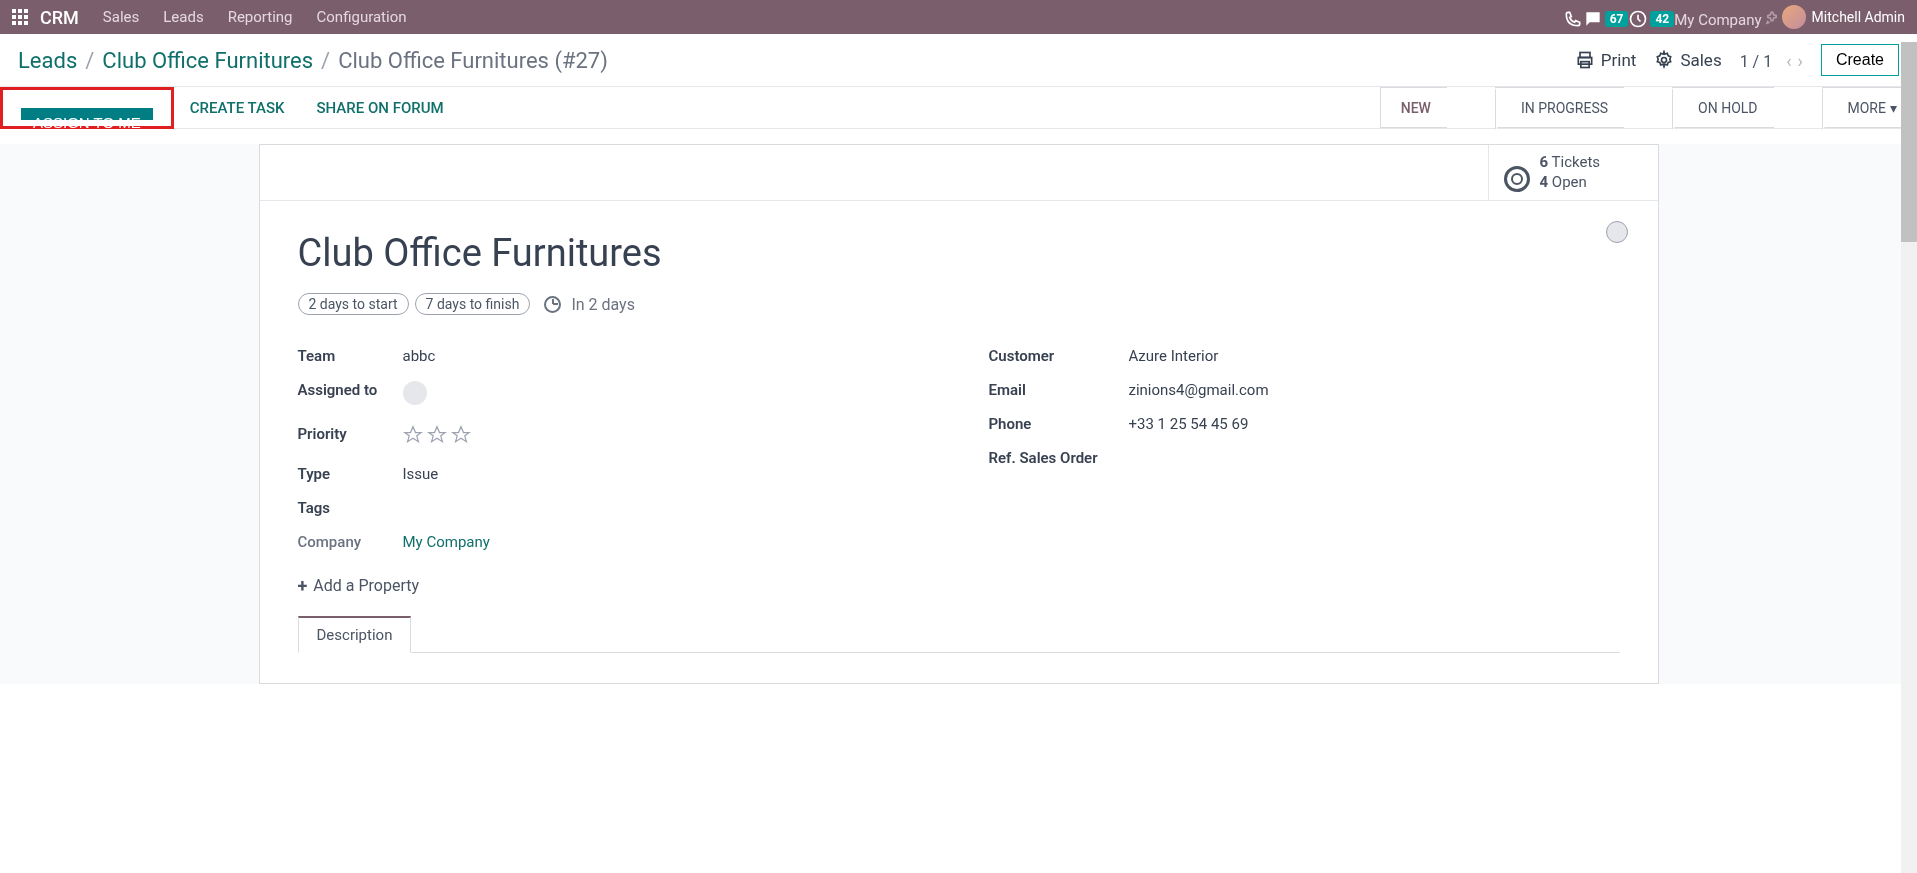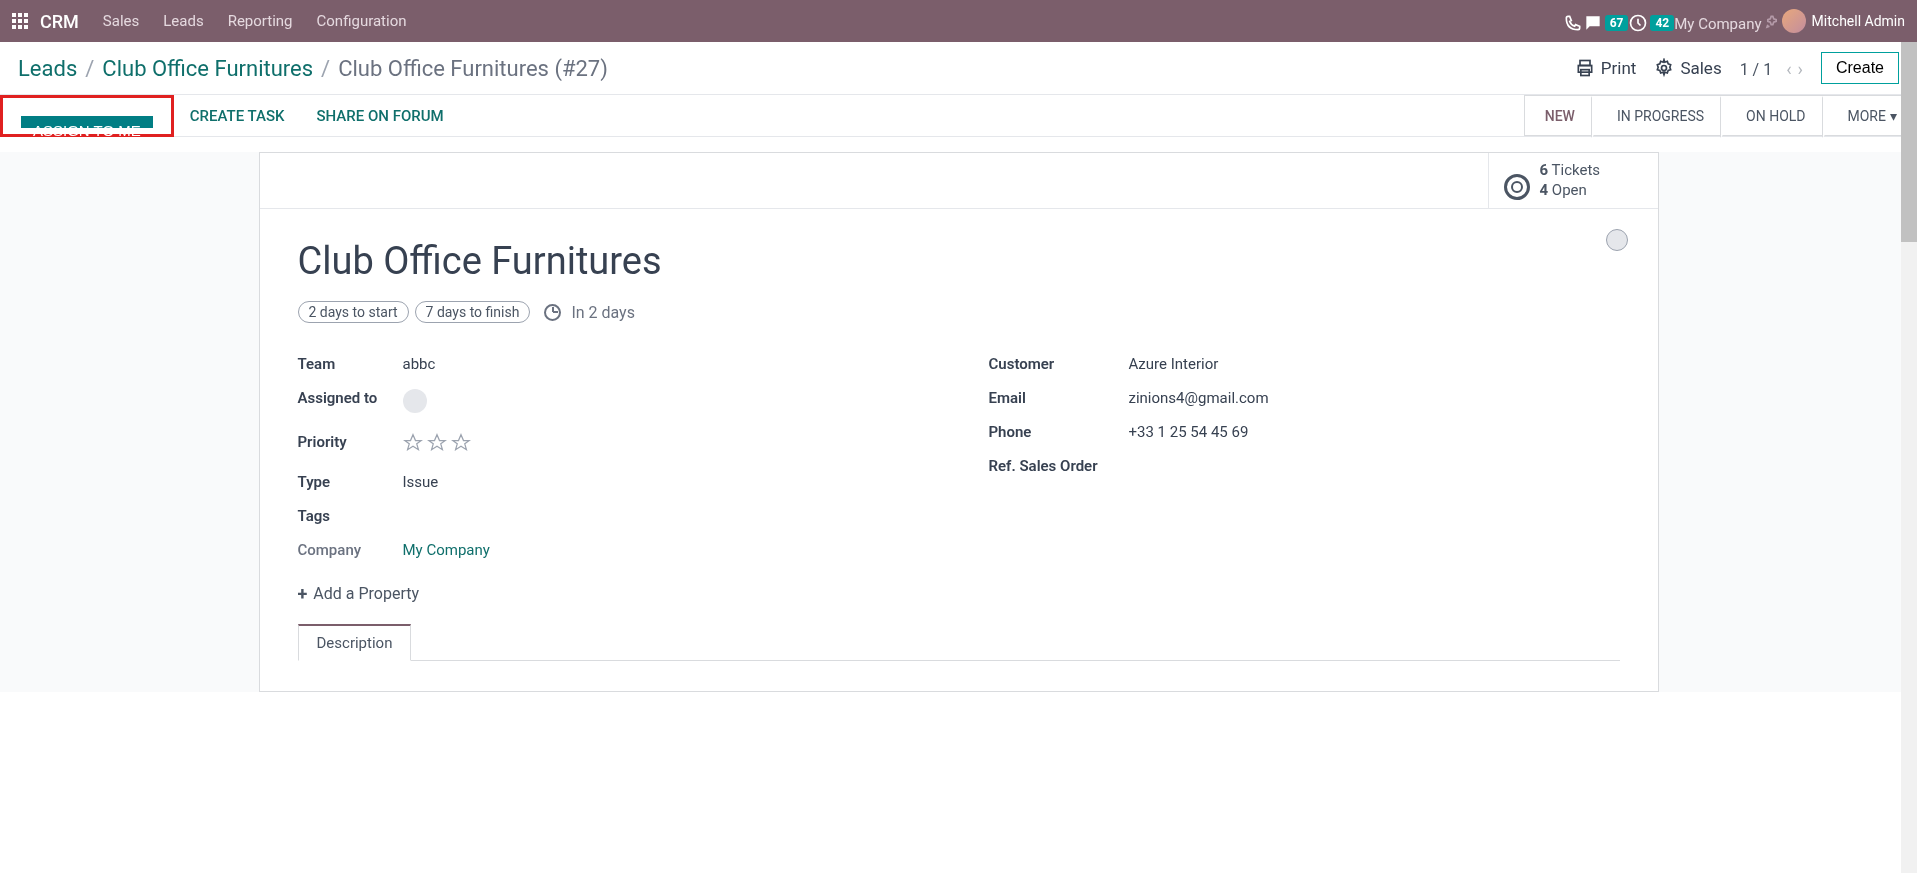--- a/index.html
+++ b/index.html
@@ -1,19 +1,19 @@
 <!DOCTYPE html>
 <html><head>
   <meta charset="utf-8">
   <style>
     * { box-sizing: border-box; margin: 0; padding: 0; }
     body { font-family: -apple-system, BlinkMacSystemFont, "Segoe UI", Roboto, "Helvetica Neue", sans-serif; font-size: 14px; color: #374151; background: #fff; }
     
     
-    .topnav { background: #7b5e6b; height: 42px; display: flex; align-items: center; padding: 0 12px; color: #fff; }
+    .topnav { background: #7b5e6b; height: 34px; display: flex; align-items: center; padding: 0 12px; color: #fff; }
     .apps-icon { display: grid; grid-template-columns: repeat(3, 4px); grid-template-rows: repeat(3, 4px); gap: 2px; margin-right: 12px; cursor: pointer; }
     .apps-icon span { background: #fff; width: 4px; height: 4px; }
     .topnav-brand { font-size: 18px; font-weight: 500; margin-right: 24px; }
     .topnav-item { margin-right: 24px; font-size: 15px; cursor: pointer; color: #e5d9df; }
     .topnav-spacer { flex: 1; }
     .topnav-right { display: flex; align-items: flex-end; gap: 0; }
     .topnav-icon-btn { position: relative; display: inline-flex; align-items: center; cursor: pointer; }
     .badge { background: #00a09d; color: #fff; font-size: 12px; font-weight: bold; padding: 1px 5px; border-radius: 3px; margin-left: 2px; }
     .avatar-img { width: 24px; height: 24px; border-radius: 50%; background: linear-gradient(135deg,#e8a87c,#c38d9e); display: inline-block; margin-right: 6px; }
     .topnav-user { display: flex; align-items: center; }
@@ -30,21 +30,21 @@
     .pager-arrow { color: #b5b9bf; font-size: 18px; }
     .btn-create { border: 1px solid #00a09d; color: #000000; padding: 6px 14px; background: #fff; cursor: pointer; font-size: 16px; }
     
     
     .action-bar { display: flex; align-items: stretch; border-bottom: 1px solid #e5e7eb; height: 42px; position: relative; }
     .highlight-box { border: 3px solid #e02020; padding: 18px; margin-left: 0; display: inline-flex; }
     .btn-assign { background: #017e84; color: #fff; padding: 6px 12px; font-size: 15px; font-weight: 500; border: none; cursor: pointer; }
     .action-link { color: #0f6f6b; padding: 0 16px; font-size: 15px; font-weight: 500; display: inline-flex; align-items: center; cursor: pointer; }
     
     
-    .status-stages { margin-left: auto; display: flex; align-items: stretch; }
+    .status-stages { margin-left: auto; display: flex; align-items: stretch; gap: 48px; }
     .stage { position: relative; padding: 0 16px 0 26px; display: flex; align-items: center; font-size: 14px; color: #4b5563; border-top: 1px solid #d9dbde; border-bottom: 1px solid #d9dbde; background: #fff; }
     .stage::before, .stage::after { content: ''; position: absolute; top: 0; width: 0; height: 0; border-top: 21px solid transparent; border-bottom: 21px solid transparent; }
     .stage::before { left: 0; border-left: 12px solid #d9dbde; }
     .stage::after { left: 1px; border-left: 12px solid #fff; }
     .stage.first::before, .stage.first::after { display: none; }
     .stage.first { padding-left: 20px; border-left: 1px solid #d9dbde; }
     .stage.active { color: #7b5e6b; font-weight: 500; }
     .stage.more { padding-right: 20px; }
     .stage.more::before { border-left-color: #d9dbde; }
     .stage.more::after { border-left-color: #fff; }

